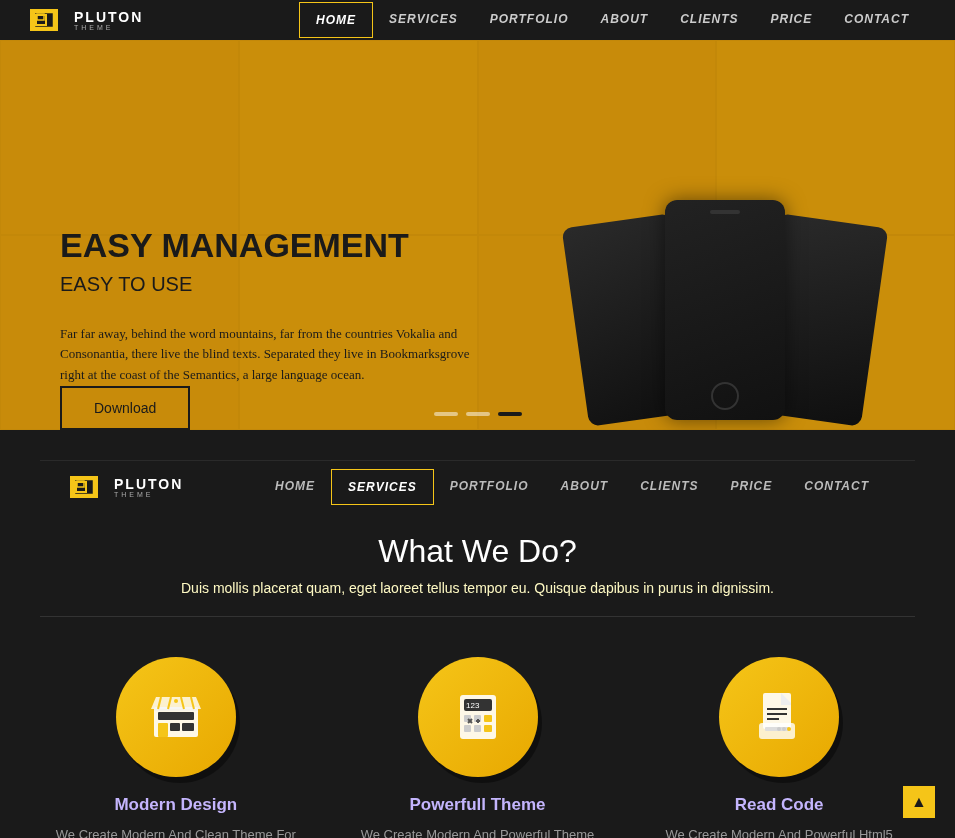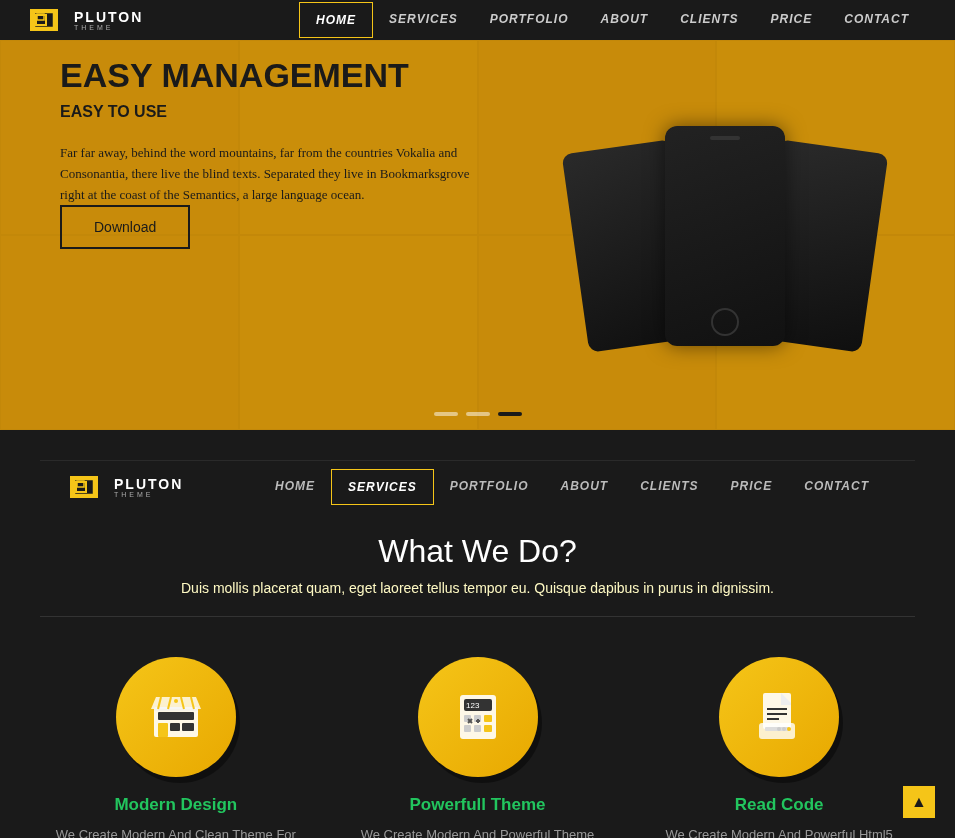--- a/index.html
+++ b/index.html
@@ -102,40 +102,40 @@
     .hero-bg-cell:nth-child(odd) { background: #c8880a; }
     .hero-overlay {
       position: absolute;
       inset: 0;
       background: rgba(200, 140, 10, 0.6);
     }
     .hero-content {
       position: relative;
       z-index: 2;
       display: flex;
-      align-items: flex-start;
+      align-items: flex-end;
       justify-content: space-between;
       height: 100%;
-      padding: 16px 60px;
+      padding: 0 60px;
     }
     .hero-text {
       max-width: 430px;
     }
     .hero-title {
       font-size: 34px;
       font-weight: 900;
       color: #1a1a1a;
       margin-bottom: 8px;
       text-transform: uppercase;
     }
     .hero-subtitle {
-      font-size: 16px;
-      font-weight: bold;
+      font-size: 20px;
+      font-weight: normal;
       color: #1a1a1a;
-      margin-bottom: 22px;
+      margin-bottom: 28px;
       text-transform: uppercase;
     }
     .hero-desc {
       font-size: 13px;
       color: #1a1a1a;
       line-height: 1.6;
       font-family: Liberation Serif, serif;
     }
     .hero-btn {
       display: inline-block;
@@ -274,21 +274,21 @@
       justify-content: center;
       position: relative;
       box-shadow: 4px 6px 0 rgba(0,0,0,0.4);
     }
     .service-icon-svg {
       width: 60px;
       height: 60px;
     }
     .service-title {
       font-size: 17px;
-      color: #22c55e;
+      color: #c4b5fd;
       margin-bottom: 10px;
       font-weight: bold;
     }
     .service-desc {
       font-size: 13px;
       color: #999;
       line-height: 1.6;
     }
 
     

